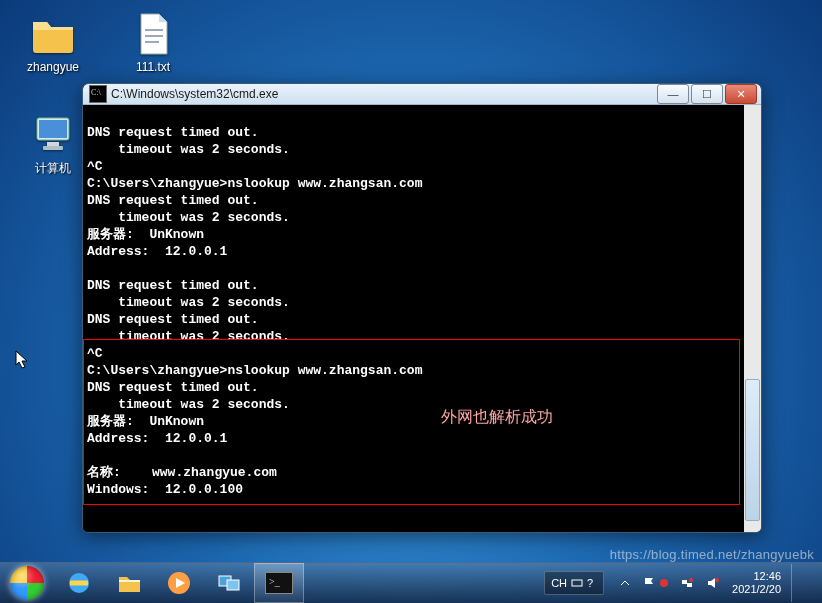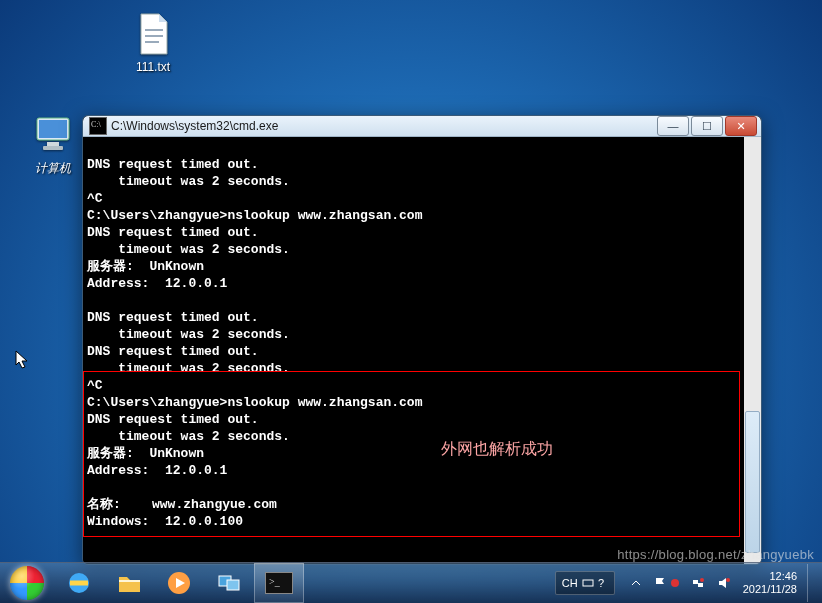--- a/index.html
+++ b/index.html
@@ -24,21 +24,21 @@
   .folder-glyph svg, .txt-glyph svg, .pc-glyph svg, .net-glyph svg,
   .bin-glyph svg, .cp-glyph svg { width:48px; height:48px; }
   .cursor-arrow {
     position:absolute; left:15px; top:350px; width:14px; height:20px;
   }
   
   .cmd-window {
     position: absolute; left: 82px; top: 83px; width: 678px; height: 448px;
     background: #0f1a25; border: 1px solid #3a5a78;
     border-radius: 6px; box-shadow: 0 4px 20px rgba(0,0,0,.5);
-    display: flex; flex-direction: column; overflow: hidden; margin-top: 32px;
+    display: flex; flex-direction: column; overflow: hidden;
   }
   .cmd-titlebar {
     height: 26px; background: linear-gradient(to bottom,#eaf3fb,#cfe0ef);
     display:flex; align-items:center; border-bottom:1px solid #9fb4c7;
     border-radius: 5px 5px 0 0;
   }
   .cmd-ticon {
     width:16px; height:16px; margin:0 4px 0 6px; background:#000;
     border:1px solid #666; position:relative;
   }
@@ -104,52 +104,61 @@
     cursor:pointer; font-size:22px;
   }
   .tb-item.active {
     background: linear-gradient(to bottom, rgba(255,255,255,.25), rgba(255,255,255,.05));
     box-shadow: inset 0 0 0 1px rgba(255,255,255,.3);
   }
   .tb-cmd-icon{ width:26px; height:20px; background:#111; border:1px solid #888; position:relative;}
   .tb-cmd-icon::after{content:">_"; color:#ddd; font:10px/18px Consolas; position:absolute; left:3px;}
   .tray {
     margin-left:auto; height:100%; display:flex; align-items:center; color:#fff;
-    font-size:11px; padding-right:4px;
+    font-size:11px; padding-right:20px;
   }
   .tray .chip{padding:0 6px; height:22px; display:flex; align-items:center; gap:4px;}
   .tray .ime{background:rgba(0,0,0,.35); border:1px solid rgba(255,255,255,.25); border-radius:2px; margin-right:10px;}
   .tray .clock{ text-align:right; line-height:13px; padding:0 6px;}
   .tray .show-dt{ width:10px; height:38px; border-left:1px solid rgba(255,255,255,.3); margin-left:4px; cursor:pointer;}
   .tray svg{vertical-align:middle;}
   .tray .flag{width:8px;height:8px;border-radius:50%;background:#d33;display:inline-block;}
   
   .wm{
     position:absolute; right:8px; bottom:42px; color:rgba(230,230,230,.6);
     font:13px/1 "Segoe UI",sans-serif; letter-spacing:.3px; pointer-events:none;
   }
 </style>
 </head>
 <body>
 
 <div class="desktop">
 
+  <div class="dicon" style="left:16px; top:10px;">
+    <div class="glyph folder-glyph">
+      <svg viewBox="0 0 48 48">
+          <path fill="#f5c24b" d="M4 12h14l4 5h22v23a3 3 0 0 1-3 3H7a3 3 0 0 1-3-3z"></path>
+          <path fill="#f9de8f" d="M4 12h14l4 5h22v3H4z"></path>
+        </svg>
+    </div>
+    <div>zhangyue</div>
+  </div>
 
   <div class="dicon" style="left:116px; top:10px;text-align:center;">
     <div class="glyph txt-glyph">
       <svg viewBox="0 0 48 48">
           <path fill="#fff" stroke="#9aa" d="M12 4h18l8 8v32H12z"></path>
           <path fill="#cde" d="M30 4v8h8z"></path>
           <path stroke="#9ab" stroke-width="2" d="M16 20h18M16 26h18M16 32h14"></path>
         </svg>
     </div>
     <div>111.txt</div>
   </div>
 
-  <div class="dicon" style="left:16px; top:110px;font-style:italic;">
+  <div class="dicon" style="left:16px; top:110px;">
     <div class="glyph pc-glyph">
       <svg viewBox="0 0 48 48">
           <rect x="8" y="8" width="32" height="22" rx="2" fill="#dce9f5" stroke="#6b8"></rect>
           <rect x="10" y="10" width="28" height="18" fill="#4a90d9"></rect>
           <rect x="18" y="32" width="12" height="4" fill="#cfd8dc"></rect>
           <rect x="14" y="36" width="20" height="4" rx="1" fill="#b0bec5"></rect>
         </svg>
     </div>
     <div>计算机</div>
   </div>
@@ -204,21 +213,21 @@
       <div class="cmd-scroll">
         <div class="sb-btn">▲</div>
         <div class="sb-track">
           <div class="sb-thumb"></div>
         </div>
         
       </div>
     </div>
   </div>
 
-  <div class="wm">https://blog.blog.net/zhangyuebk</div>
+  <div class="wm">https://blog.timed.net/zhangyuebk</div>
 
   <div class="taskbar">
     <div class="start-btn">
       <div class="orb"></div>
     </div>
     <div class="tb-items">
       <div class="tb-item">
         <svg width="26" height="26">
             <circle cx="13" cy="13" r="10" fill="#3fa9f5"></circle>
             <path d="M4 13h18" stroke="#ffd54a" stroke-width="5"></path>
@@ -275,18 +284,18 @@
           </svg>
       </div>
       <div class="chip">
         <svg width="14" height="14">
             <path fill="#fff" d="M2 5h3l4-3v10l-4-3H2z"></path>
             <circle cx="11" cy="4" r="2" fill="#d33"></circle>
           </svg>
       </div>
       <div class="clock">
         <div>12:46</div>
-        <div>2021/11/28</div>
+        <div>2021/2/20</div>
       </div>
       <div class="show-dt"></div>
     </div>
   </div>
 </div>
 
 </body></html>

